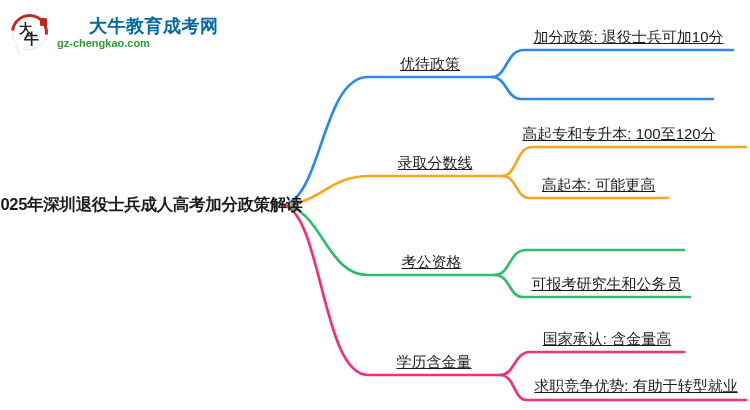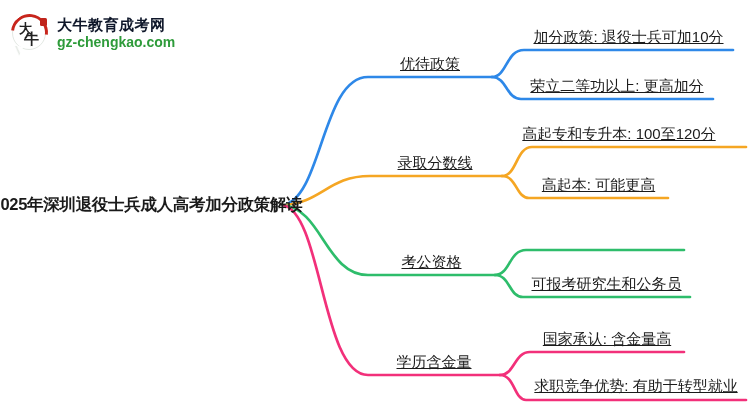--- a/index.html
+++ b/index.html
@@ -21,22 +21,22 @@
   }
   .logo-char-da{position:absolute;left:7px;top:6px;font-size:13px;font-weight:700;color:#222;font-family:"DejaVu Serif","Liberation Serif",serif;}
   .logo-char-niu{position:absolute;left:12px;top:16px;font-size:15px;font-weight:700;color:#222;font-family:"DejaVu Serif","Liberation Serif",serif;}
   .logo-seal{position:absolute;right:3px;top:4px;width:7px;height:8px;background:#c0241b;border-radius:1.5px;}
   .logo-tail{
     position:absolute;left:3px;bottom:-2px;width:0;height:0;
     border-left:7px solid transparent;border-top:8px solid #fff;transform:rotate(18deg);
     filter:drop-shadow(-1px 1px 0 #e3e8e3);
   }
   .logo-text{display:flex;flex-direction:column;line-height:1.15;}
-  .logo-name{font-size:15px;font-weight:700;color:#0f172a;letter-spacing:.5px;}
-  .logo-url{font-size:14px;font-weight:700;color:#2e9b3a;}
+  .logo-name{font-size:18px;font-weight:700;color:#0369a1;letter-spacing:.5px;margin-left:32px;}
+  .logo-url{font-size:11px;font-weight:700;color:#2e9b3a;}
   
   svg.links{position:absolute;left:0;top:0;}
   .root-label{
     position:absolute;left:8px;top:192px;width:278px;height:26px;
     display:flex;align-items:center;justify-content:center;
     font-size:16.5px;font-weight:600;color:#1a1a1a;letter-spacing:-.3px;white-space:nowrap;
   }
   .node-label{
     position:absolute;height:20px;display:flex;align-items:flex-end;justify-content:center;
     font-size:15px;font-weight:500;color:#1b1b1b;white-space:nowrap;letter-spacing:0px;text-decoration:underline;
@@ -86,21 +86,20 @@
   </svg>
 
   <div class="root-label">2025年深圳退役士兵成人高考加分政策解读</div>
 
   <div class="node-label" style="left:368px;top:153px;width:134px;">录取分数线</div>
   <div class="node-label" style="left:368px;top:54px;width:124px;">优待政策</div>
   <div class="node-label" style="left:368px;top:252px;width:127px;">考公资格</div>
   <div class="node-label" style="left:368px;top:352px;width:132px;">学历含金量</div>
 
   <div class="node-label" style="left:524px;top:27px;width:209px;">加分政策: 退役士兵可加10分</div>
-  <div class="node-label" style="left:521px;top:76px;width:192px;">荣立二等功以上: 更高加分</div>
 
   <div class="node-label" style="left:512px;top:124px;width:214px;">高起专和专升本: 100至120分</div>
   <div class="node-label" style="left:529px;top:175px;width:139px;">高起本: 可能更高</div>
 
   <div class="node-label" style="left:523px;top:274px;width:167px;">可报考研究生和公务员</div>
 
   <div class="node-label" style="left:530px;top:329px;width:154px;">国家承认: 含金量高</div>
   <div class="node-label" style="left:526px;top:376px;width:220px;">求职竞争优势: 有助于转型就业</div>
 
 </div>

